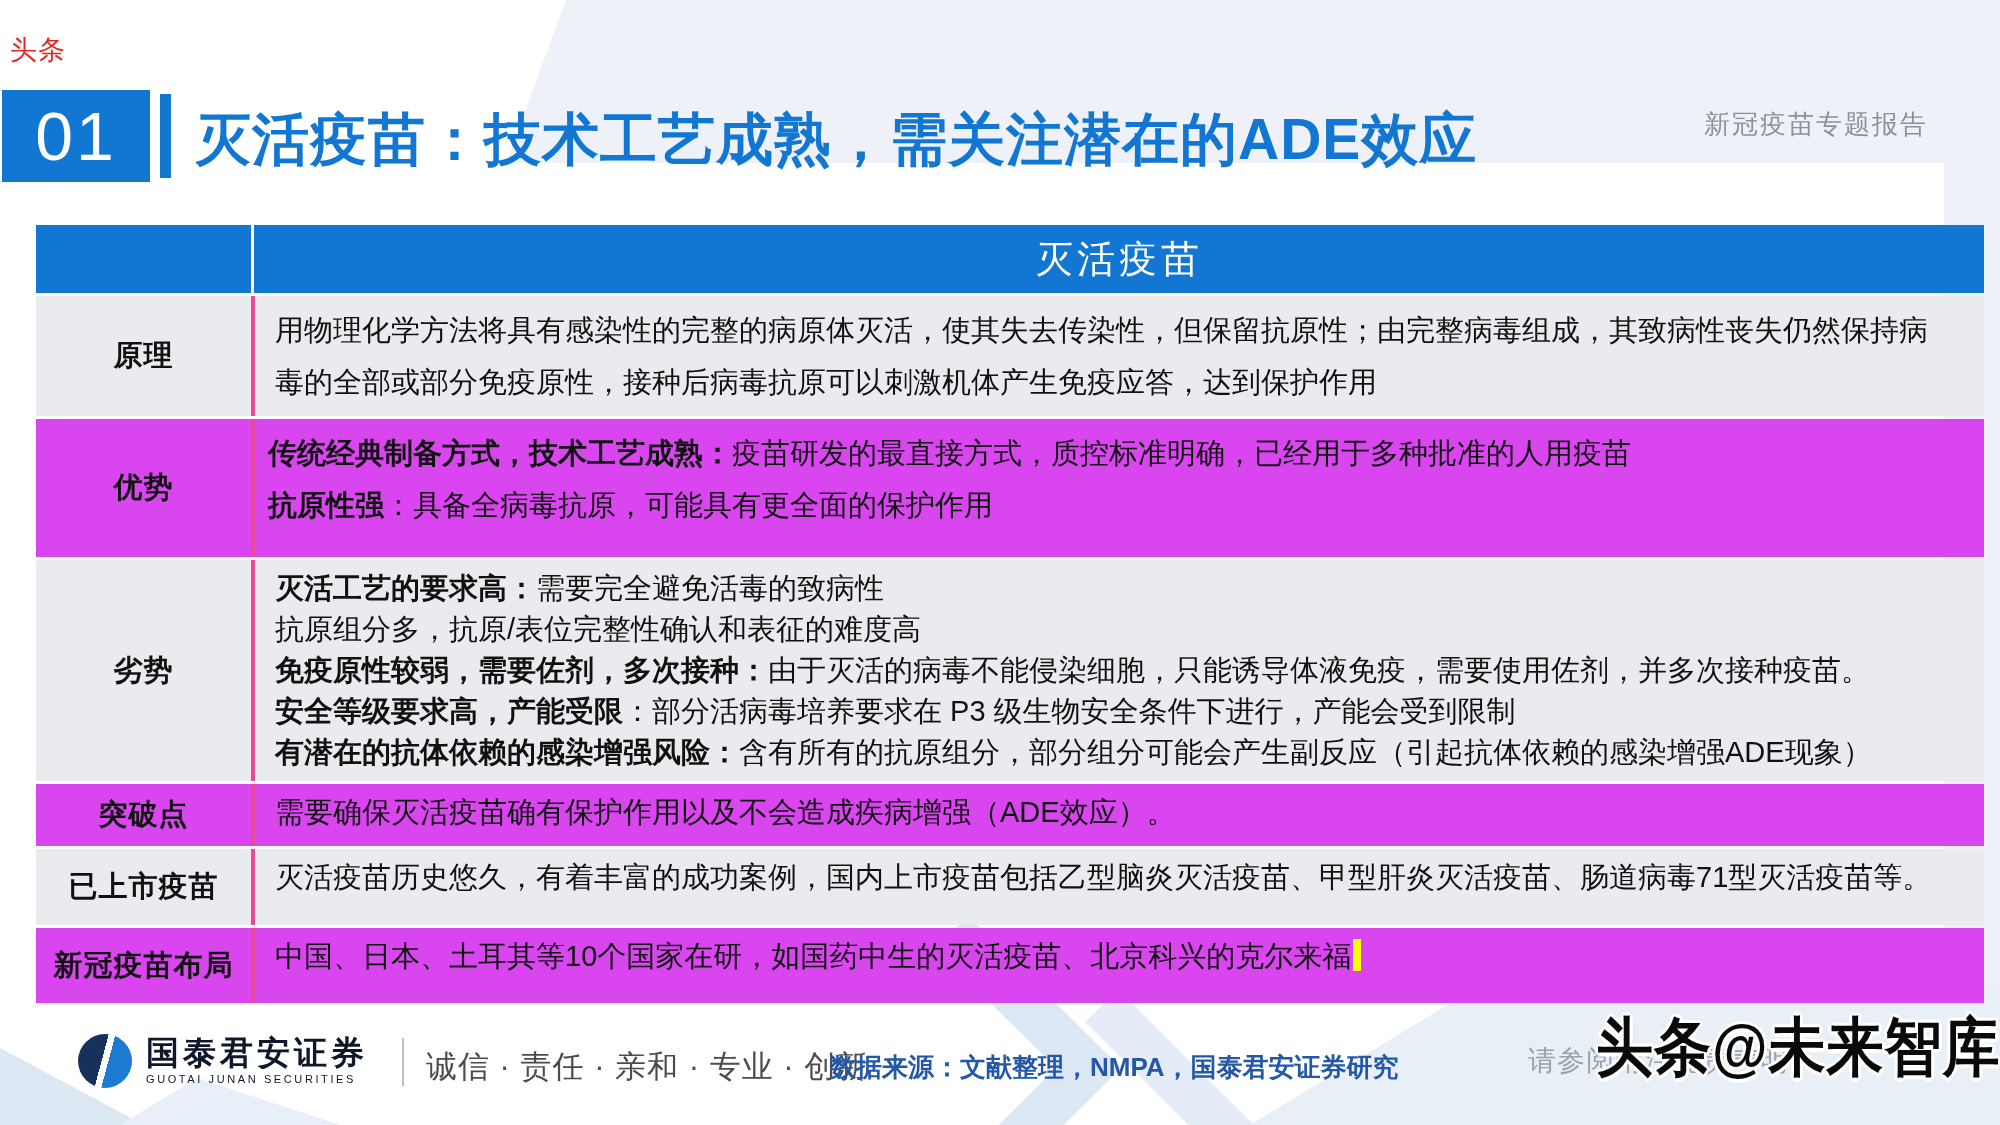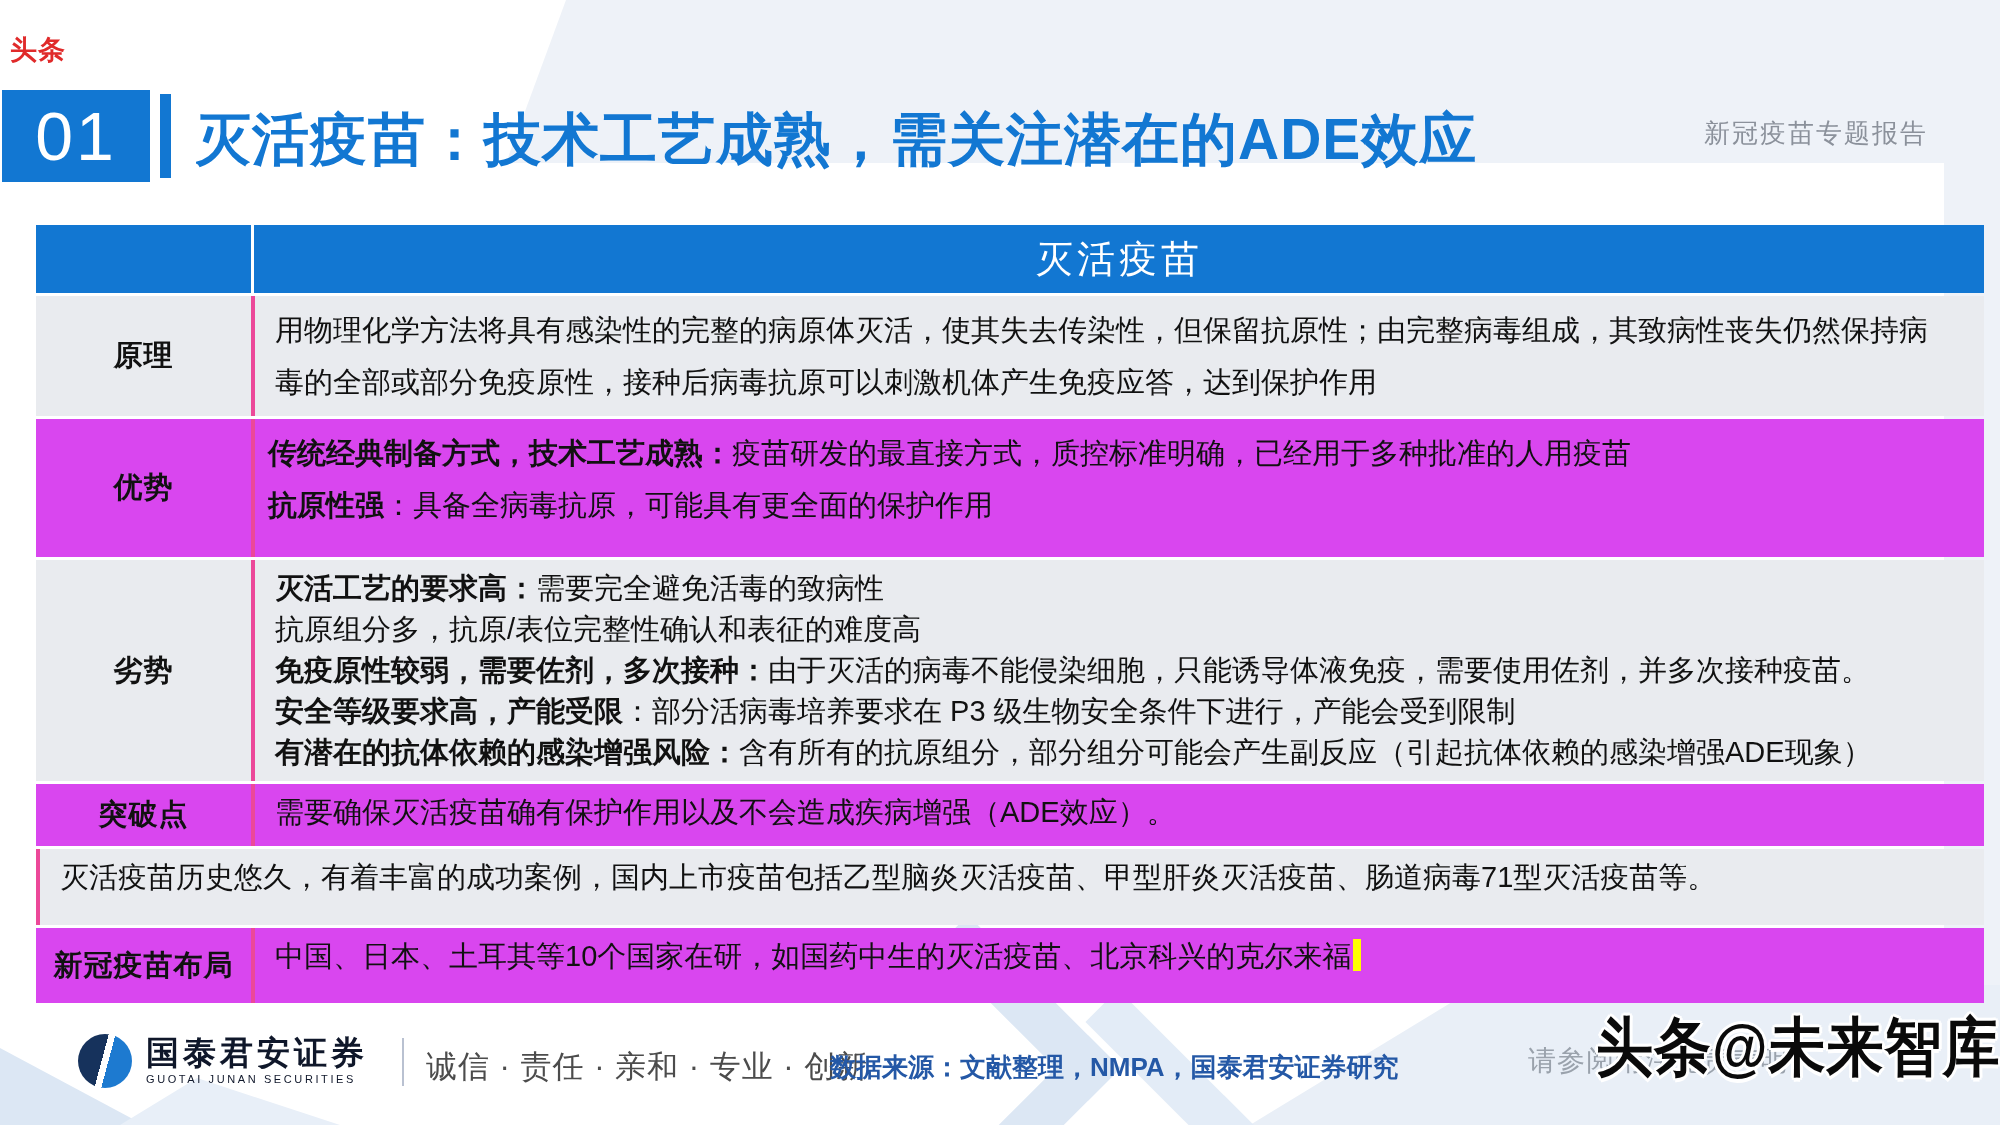--- a/index.html
+++ b/index.html
@@ -16,27 +16,27 @@
   .bg-bottomright{position:absolute;left:1250px;top:985px;right:0;bottom:0;background:#e9eff7;
           clip-path:polygon(230px 0,100% 0,100% 100%,0 100%);}
   .chev{position:absolute;border-top:46px solid #dce7f4;border-left:46px solid #dce7f4;background:transparent;}
   .chev1{left:860px;top:960px;width:170px;height:170px;transform:rotate(135deg);}
   .chev2{left:1020px;top:1030px;width:150px;height:150px;transform:rotate(135deg);border-color:#e3ecf7;}
   .corner-bl{position:absolute;left:0;top:1015px;width:240px;height:110px;background:#dce7f4;
           clip-path:polygon(0 30%,60% 100%,0 100%);}
   .corner-bl2{position:absolute;left:120px;top:1078px;width:220px;height:47px;background:#e8eff8;
           clip-path:polygon(0 100%,35% 0,100% 100%);}
   
-  .corner-mark{position:absolute;left:10px;top:32px;font-size:27px;font-weight:bold;color:#e02a2a;letter-spacing:1px;}
+  .corner-mark{position:absolute;left:10px;top:32px;font-size:27px;font-weight:normal;color:#e02a2a;letter-spacing:1px;}
   .section-badge{position:absolute;left:2px;top:90px;width:148px;height:92px;background:var(--accent,#1277d2);
       color:#fff;font-size:68px;display:flex;align-items:center;justify-content:center;letter-spacing:3px;}
   .title-bar{position:absolute;left:160px;top:94px;width:11px;height:84px;background:var(--accent,#1277d2);}
   .page-title{position:absolute;left:194px;top:102px;font-size:57px;font-weight:bold;color:var(--accent,#1277d2);
       letter-spacing:1px;white-space:nowrap;}
-  .report-tag{position:absolute;right:72px;top:116px;font-size:26px;color:#8b919b;letter-spacing:2px;}
+  .report-tag{position:absolute;right:72px;top:107px;font-size:26px;color:#8b919b;letter-spacing:2px;}
   
   .vtable{position:absolute;left:36px;top:225px;width:1948px;}
   .t-header{height:68px;background:var(--accent,#1277d2);display:flex;}
   .t-header-left{width:215px;border-right:3px solid #fff;}
   .t-header-main{flex:1;display:flex;align-items:center;justify-content:center;
       color:#fff;font-size:38px;letter-spacing:4px;}
   .t-row{display:flex;margin-top:3px;}
   .t-row.light{background:#e9ebef;}
   .t-row.dark{background:#d946ef;}
   .t-label{width:215px;display:flex;align-items:center;justify-content:center;
@@ -109,20 +109,21 @@
           <div class="t-line"><span class="b">有潜在的抗体依赖的感染增强风险：</span><span>含有所有的抗原组分，部分组分可能会产生副反应（引起抗体依赖的感染增强ADE现象）</span></div>
         </div>
       </div>
       <div class="t-row dark" style="min-height: 62px;">
         <div class="t-label">突破点</div>
         <div class="t-content" style="line-height: 41px;">
           <div class="t-line"><span>需要确保灭活疫苗确有保护作用以及不会造成疾病增强（ADE效应）。</span></div>
         </div>
       </div>
       <div class="t-row light" style="min-height: 76px;">
+        <div class="t-label">已上市疫苗</div>
         <div class="t-content" style="line-height: 41px;">
           <div class="t-line"><span>灭活疫苗历史悠久，有着丰富的成功案例，国内上市疫苗包括乙型脑炎灭活疫苗、甲型肝炎灭活疫苗、肠道病毒71型灭活疫苗等。</span></div>
         </div>
       </div>
       <div class="t-row dark" style="min-height: 75px;">
         <div class="t-label">新冠疫苗布局</div>
         <div class="t-content" style="line-height: 41px;">
           <div class="t-line"><span>中国、日本、土耳其等10个国家在研，如国药中生的灭活疫苗、北京科兴的克尔来福</span><span class="cursor"></span></div>
         </div>
       </div>

